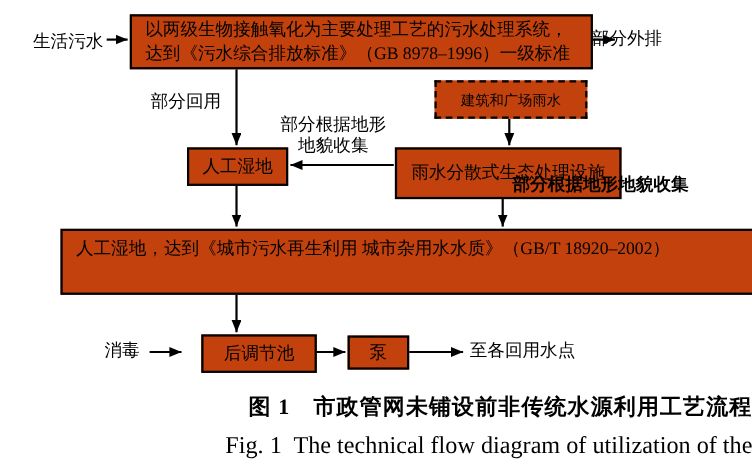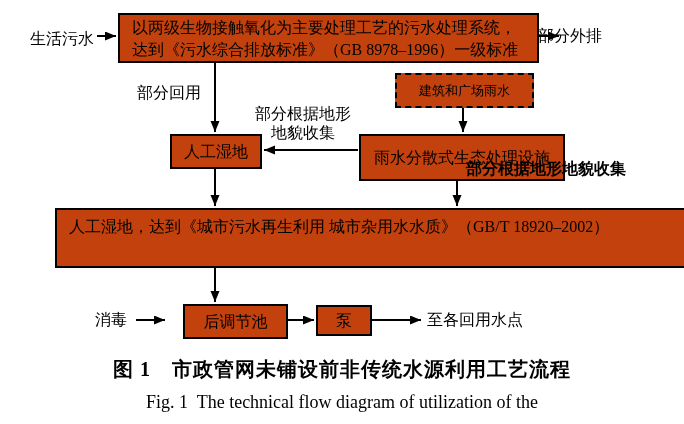--- a/index.html
+++ b/index.html
@@ -30,24 +30,24 @@
     position:absolute;
     font-size:16px;
     line-height:18px;
     white-space:nowrap;
   }
   .flow-label.two-line{
     white-space:normal;text-align:center;line-height:19px;
   }
   .caption{
     position:absolute;left:0;width:684px;
-    text-align:center;white-space:pre-wrap;
+    text-align:right;white-space:pre-wrap;
   }
   .caption.zh{top:356px;font-size:20px;font-weight:bold;letter-spacing:1px;}
-  .caption.en{top:392px;font-size:18px;}
+  .caption.en{top:392px;font-size:22px;}
 </style>
 </head>
 <body>
 
 <div id="figure-canvas">
 
   <svg id="arrow-layer" viewBox="0 0 684 424" xmlns="http://www.w3.org/2000/svg">
     <defs>
       <marker id="ah" markerUnits="userSpaceOnUse" markerWidth="12" markerHeight="10" refX="11" refY="4.5" orient="auto">
         <path d="M0,0 L11,4.5 L0,9 Z" fill="#000"></path>

